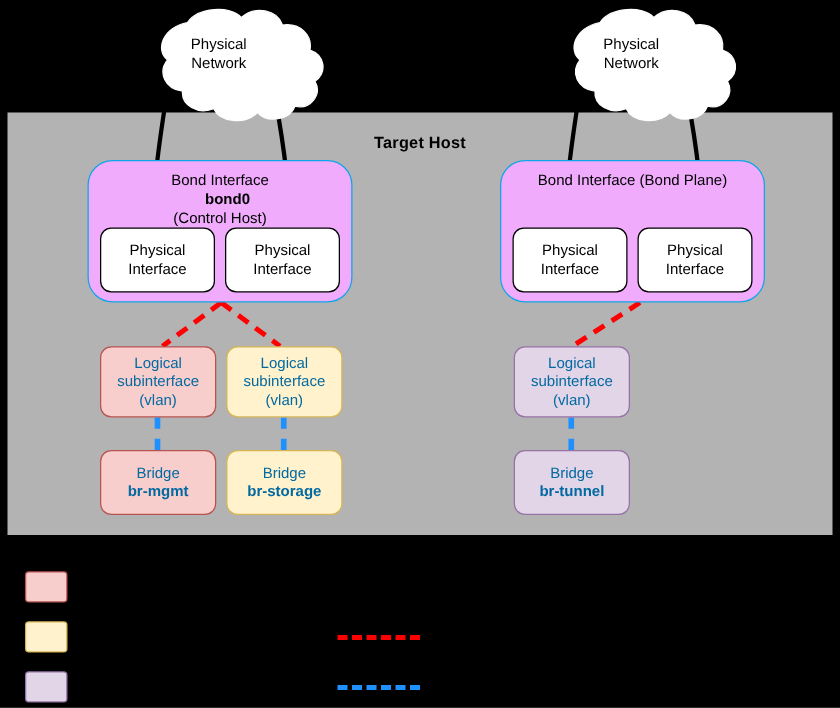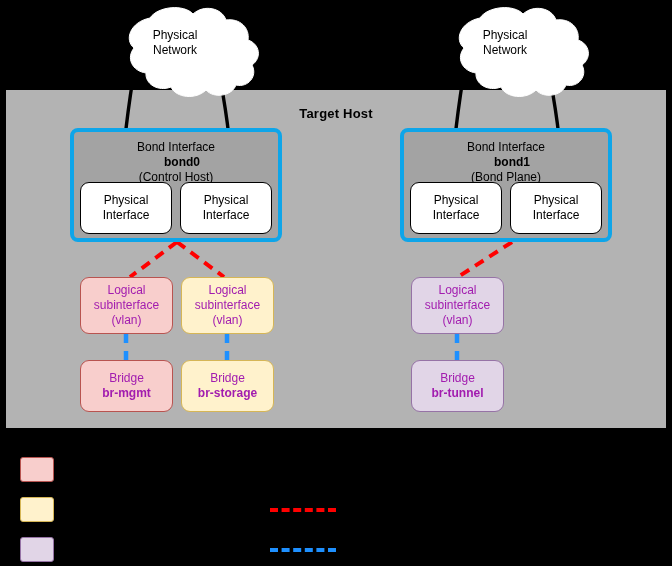--- a/index.html
+++ b/index.html
@@ -63,23 +63,23 @@
     text-align: center;
     font-size: 12px;
     color: #000000;
     line-height: 15px;
     width: 120px;
   }
 
   
   .bond-box {
     position: absolute;
-    background: #a3a3a3;
-    border: 4px solid #0ea5e9;
-    border-radius: 8px;
+    background: #f0abfc;
+    border: 1px solid #0ea5e9;
+    border-radius: 20px;
     z-index: 20;
     box-sizing: border-box;
   }
   .bond-title {
     position: absolute;
     left: 0;
     top: 8px;
     width: 100%;
     text-align: center;
     font-size: 12px;
@@ -113,21 +113,21 @@
     border-radius: 9px;
     border-width: 1.6px;
     border-style: solid;
     z-index: 20;
     display: flex;
     align-items: center;
     justify-content: center;
     text-align: center;
     font-size: 12px;
     line-height: 15px;
-    color: #a21caf;
+    color: #0369a1;
   }
   .node .nm { font-weight: bold; display: block; }
   .node .ln { display: block; }
 
   .fill-pink   { background: #f8cecc; border-color: #b85450; }
   .fill-yellow { background: #fff2cc; border-color: #d6b656; }
   .fill-purple { background: #e1d5e7; border-color: #9673a6; }
 
   
   #legend {
@@ -234,21 +234,20 @@
   <div class="phys-box" style="left:180px; top:182px; width:92px; height:52px;">
     <div>
       <span>Physical</span><br>
       <span>Interface</span>
     </div>
   </div>
 
   <div class="bond-box" style="left:400px; top:128px; width:212px; height:114px;">
     <div class="bond-title">
       <span class="ln">Bond Interface</span>
-      <span class="b">bond1</span>
       <span class="ln">(Bond Plane)</span>
     </div>
   </div>
   <div class="phys-box" style="left:410px; top:182px; width:92px; height:52px;">
     <div>
       <span>Physical</span><br>
       <span>Interface</span>
     </div>
   </div>
   <div class="phys-box" style="left:510px; top:182px; width:92px; height:52px;">

